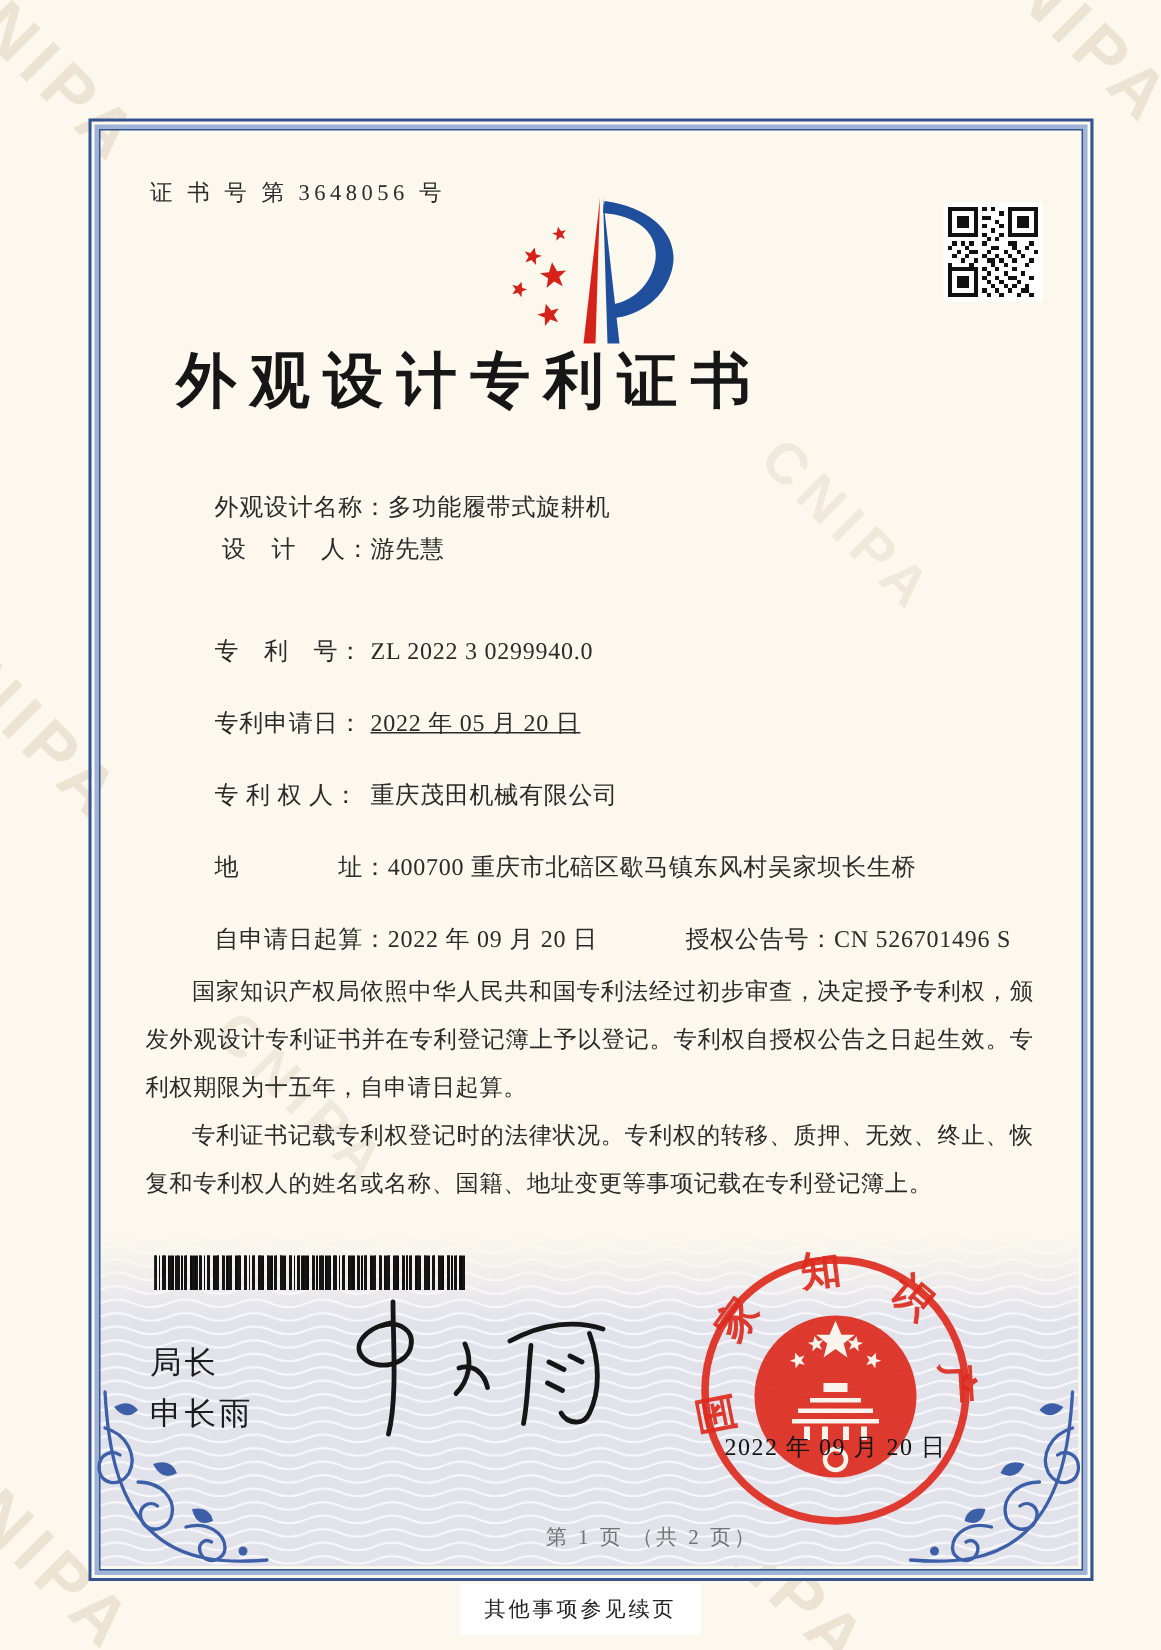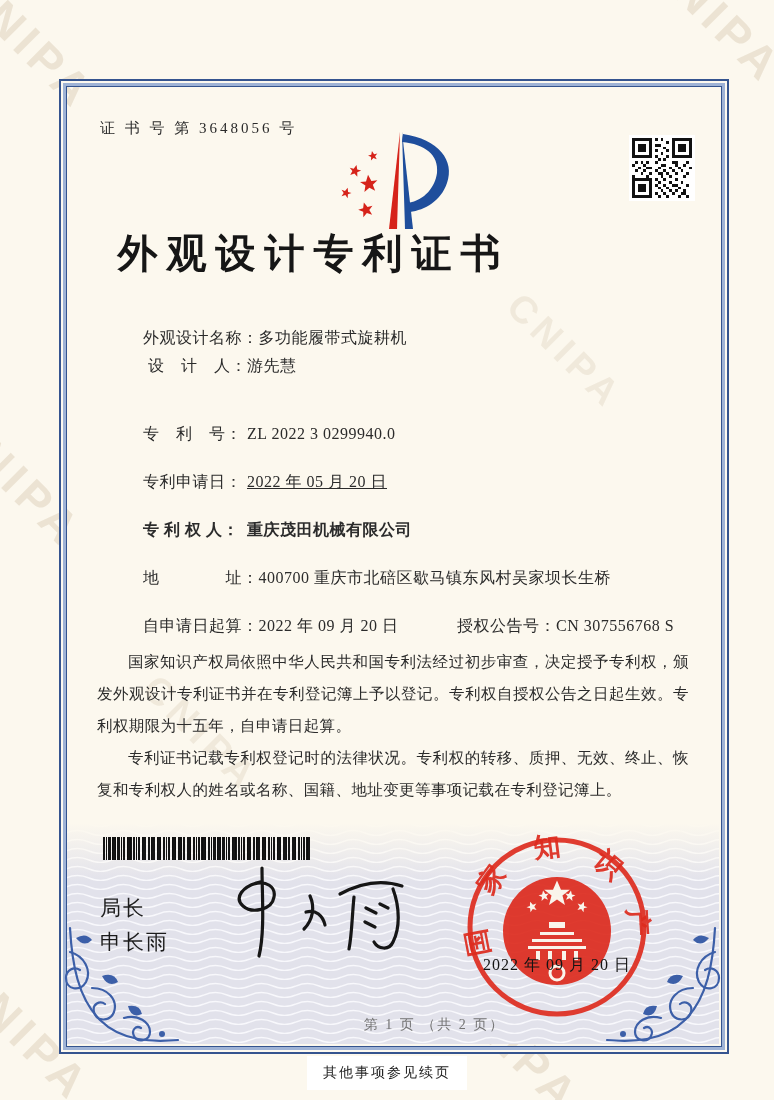--- a/index.html
+++ b/index.html
@@ -217,29 +217,29 @@
   </div>
   <div class="row" style="top:356px;text-align:right;">
     <span class="lab">设　计　人：</span><span>游先慧</span>
   </div>
   <div class="row" style="top:424px;">
     <span class="lab">专　利　号：</span><span>ZL 2022 3 0299940.0</span>
   </div>
   <div class="row" style="top:472px;text-decoration:underline;">
     <span class="lab">专利申请日：</span><span>2022 年 05 月 20 日</span>
   </div>
-  <div class="row" style="top:520px;font-weight:bold;">
+  <div class="row" style="top:520px;">
     <span class="lab">专 利 权 人：</span><span>重庆茂田机械有限公司</span>
   </div>
   <div class="row" style="top:568px;">
     <span class="lab">地　　　　址：</span><span>400700 重庆市北碚区歇马镇东风村吴家坝长生桥</span>
   </div>
   <div class="row" style="top:616px;">
     <span class="lab">自申请日起算：</span><span>2022 年 09 月 20 日</span>
-    <span class="pair2"><span>授权公告号：</span><span>CN 307556768 S</span></span>
+    <span class="pair2"><span>授权公告号：</span><span>CN 526701496 S</span></span>
   </div>
 
   <div class="paras">
     <p>国家知识产权局依照中华人民共和国专利法经过初步审查，决定授予专利权，颁发外观设计专利证书并在专利登记簿上予以登记。专利权自授权公告之日起生效。专利权期限为十五年，自申请日起算。</p>
     <p>专利证书记载专利权登记时的法律状况。专利权的转移、质押、无效、终止、恢复和专利权人的姓名或名称、国籍、地址变更等事项记载在专利登记簿上。</p>
   </div>
 
   <div class="barcode"></div>
 
   <div class="officer" style="top:894px;">局长</div>

